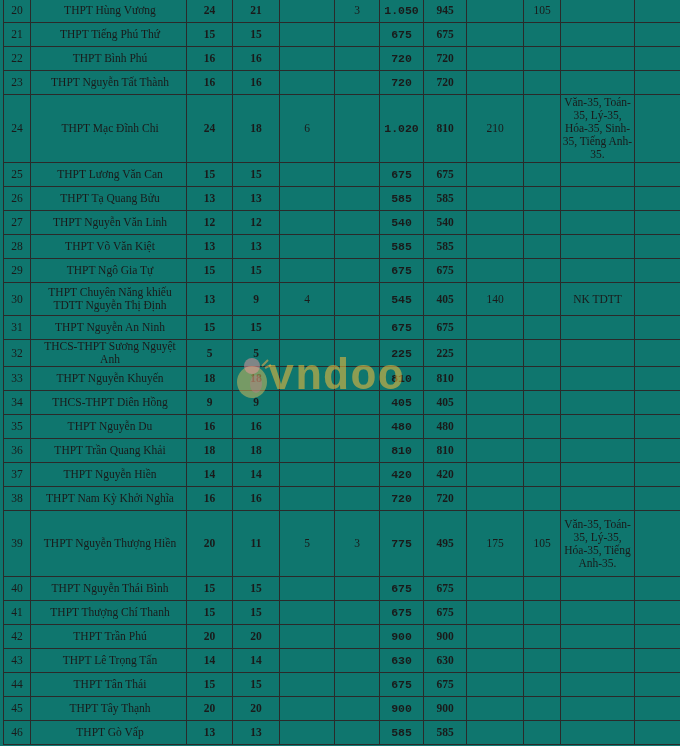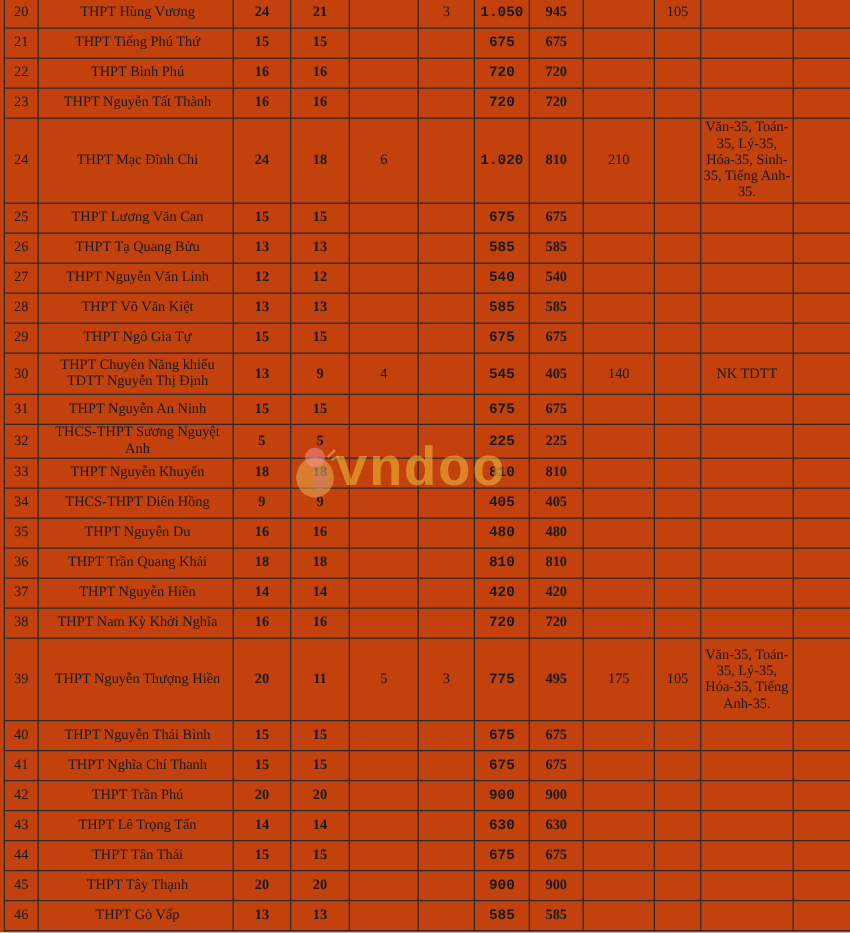--- a/index.html
+++ b/index.html
@@ -1,18 +1,18 @@
 <!DOCTYPE html>
 <html><head>
 <meta charset="utf-8">
 <style>
   html, body { margin: 0; padding: 0; background: #ffffff; }
   body { width: 680px; height: 746px; overflow: hidden; position: relative;
          font-family: "Liberation Serif", "DejaVu Serif", serif; color: #1a1a1a; }
-  .page { position: absolute; left: 0; top: 0; width: 680px; height: 746px; background: #c2410c; }
+  .page { position: absolute; left: 0; top: 0; width: 680px; height: 746px; background: #0f766e; }
   table.quota { position: absolute; left: 3px; top: -2px; border-collapse: collapse; table-layout: fixed;
                 width: 674px; }
   table.quota td { border: 1.5px solid #2a2a2a; padding: 0; text-align: center; vertical-align: middle;
                    font-size: 11.5px; line-height: 13px; overflow: hidden; }
   td.stt { width: 26px; font-size: 11.5px; }
   td.name { width: 152px; text-align: left; padding-left: 3px !important; font-size: 11.5px; }
   td.c1 { width: 45px; }
   td.c2 { width: 46px; }
   td.c3 { width: 54px; }
   td.c4 { width: 44px; }
@@ -327,21 +327,21 @@
           <td class="c4"></td>
           <td class="c5 b">675</td>
           <td class="c6">675</td>
           <td class="c7"></td>
           <td class="c8"></td>
           <td class="c9"></td>
           <td class="c10"></td>
         </tr>
         <tr class="r">
           <td class="stt">41</td>
-          <td class="name">THPT Nghĩa Chí Thanh</td>
+          <td class="name">THPT Thượng Chí Thanh</td>
           <td class="c1 b">15</td>
           <td class="c2 b">15</td>
           <td class="c3"></td>
           <td class="c4"></td>
           <td class="c5 b">675</td>
           <td class="c6">675</td>
           <td class="c7"></td>
           <td class="c8"></td>
           <td class="c9"></td>
           <td class="c10"></td>

